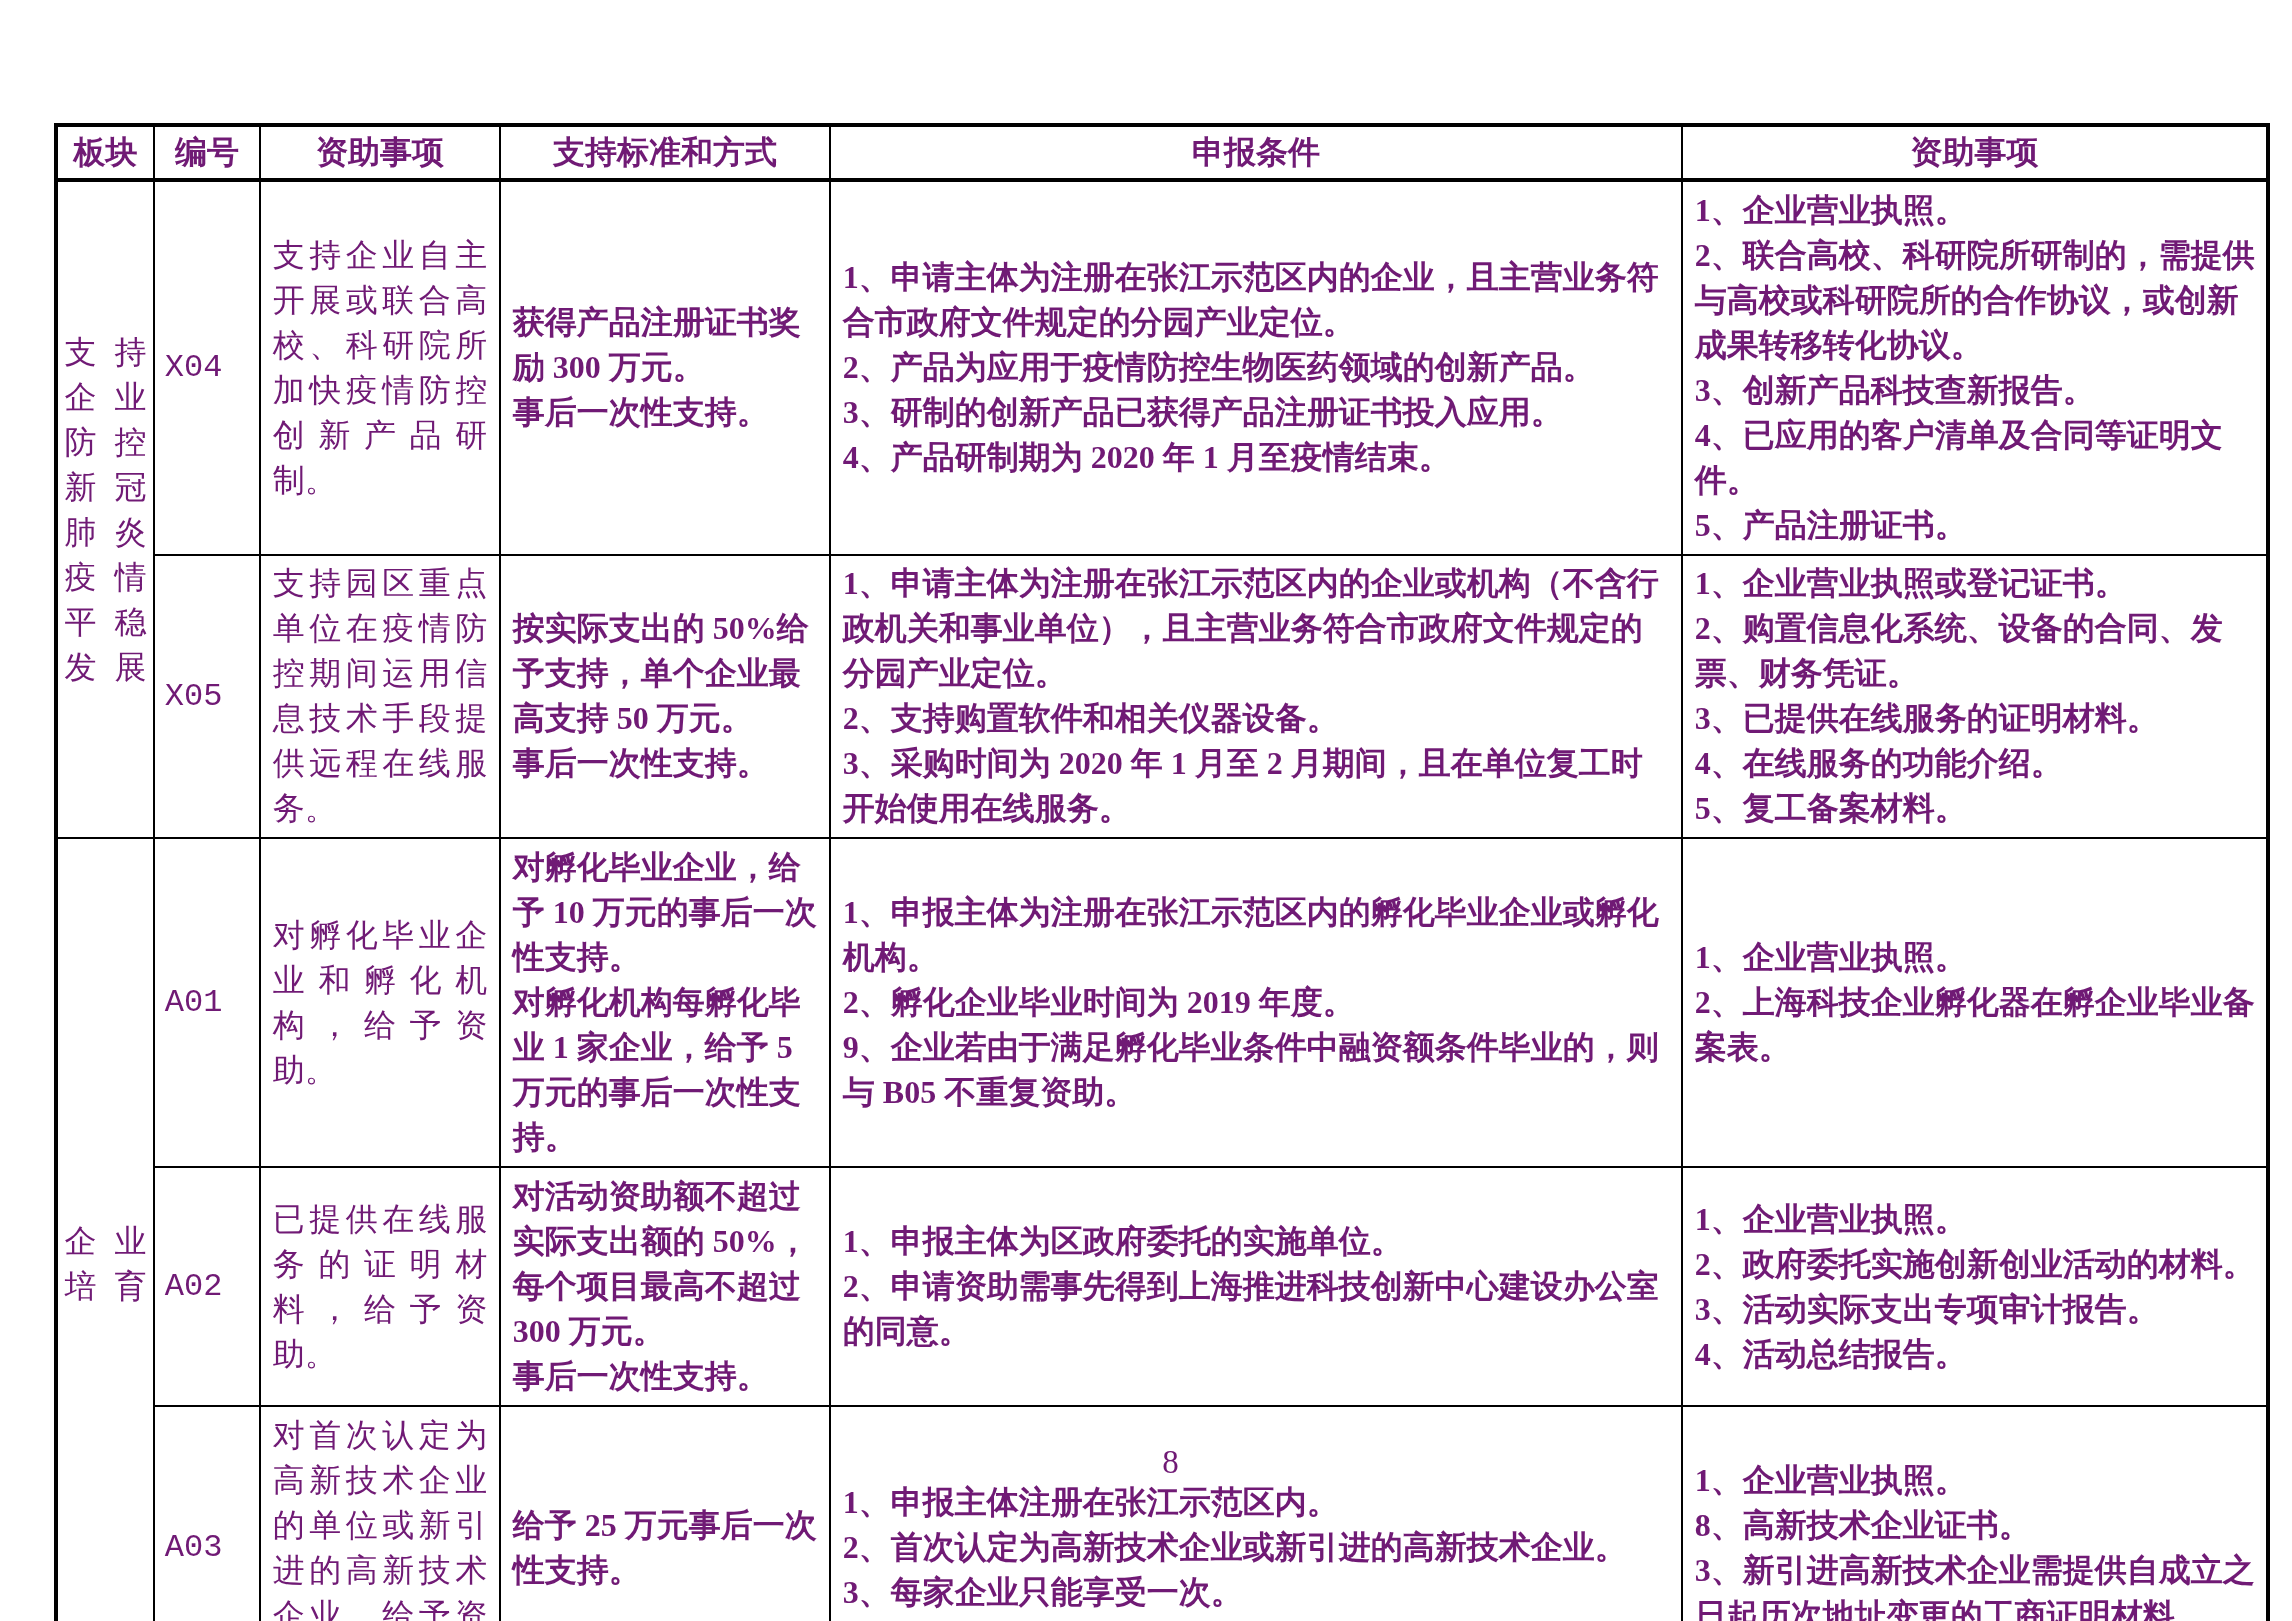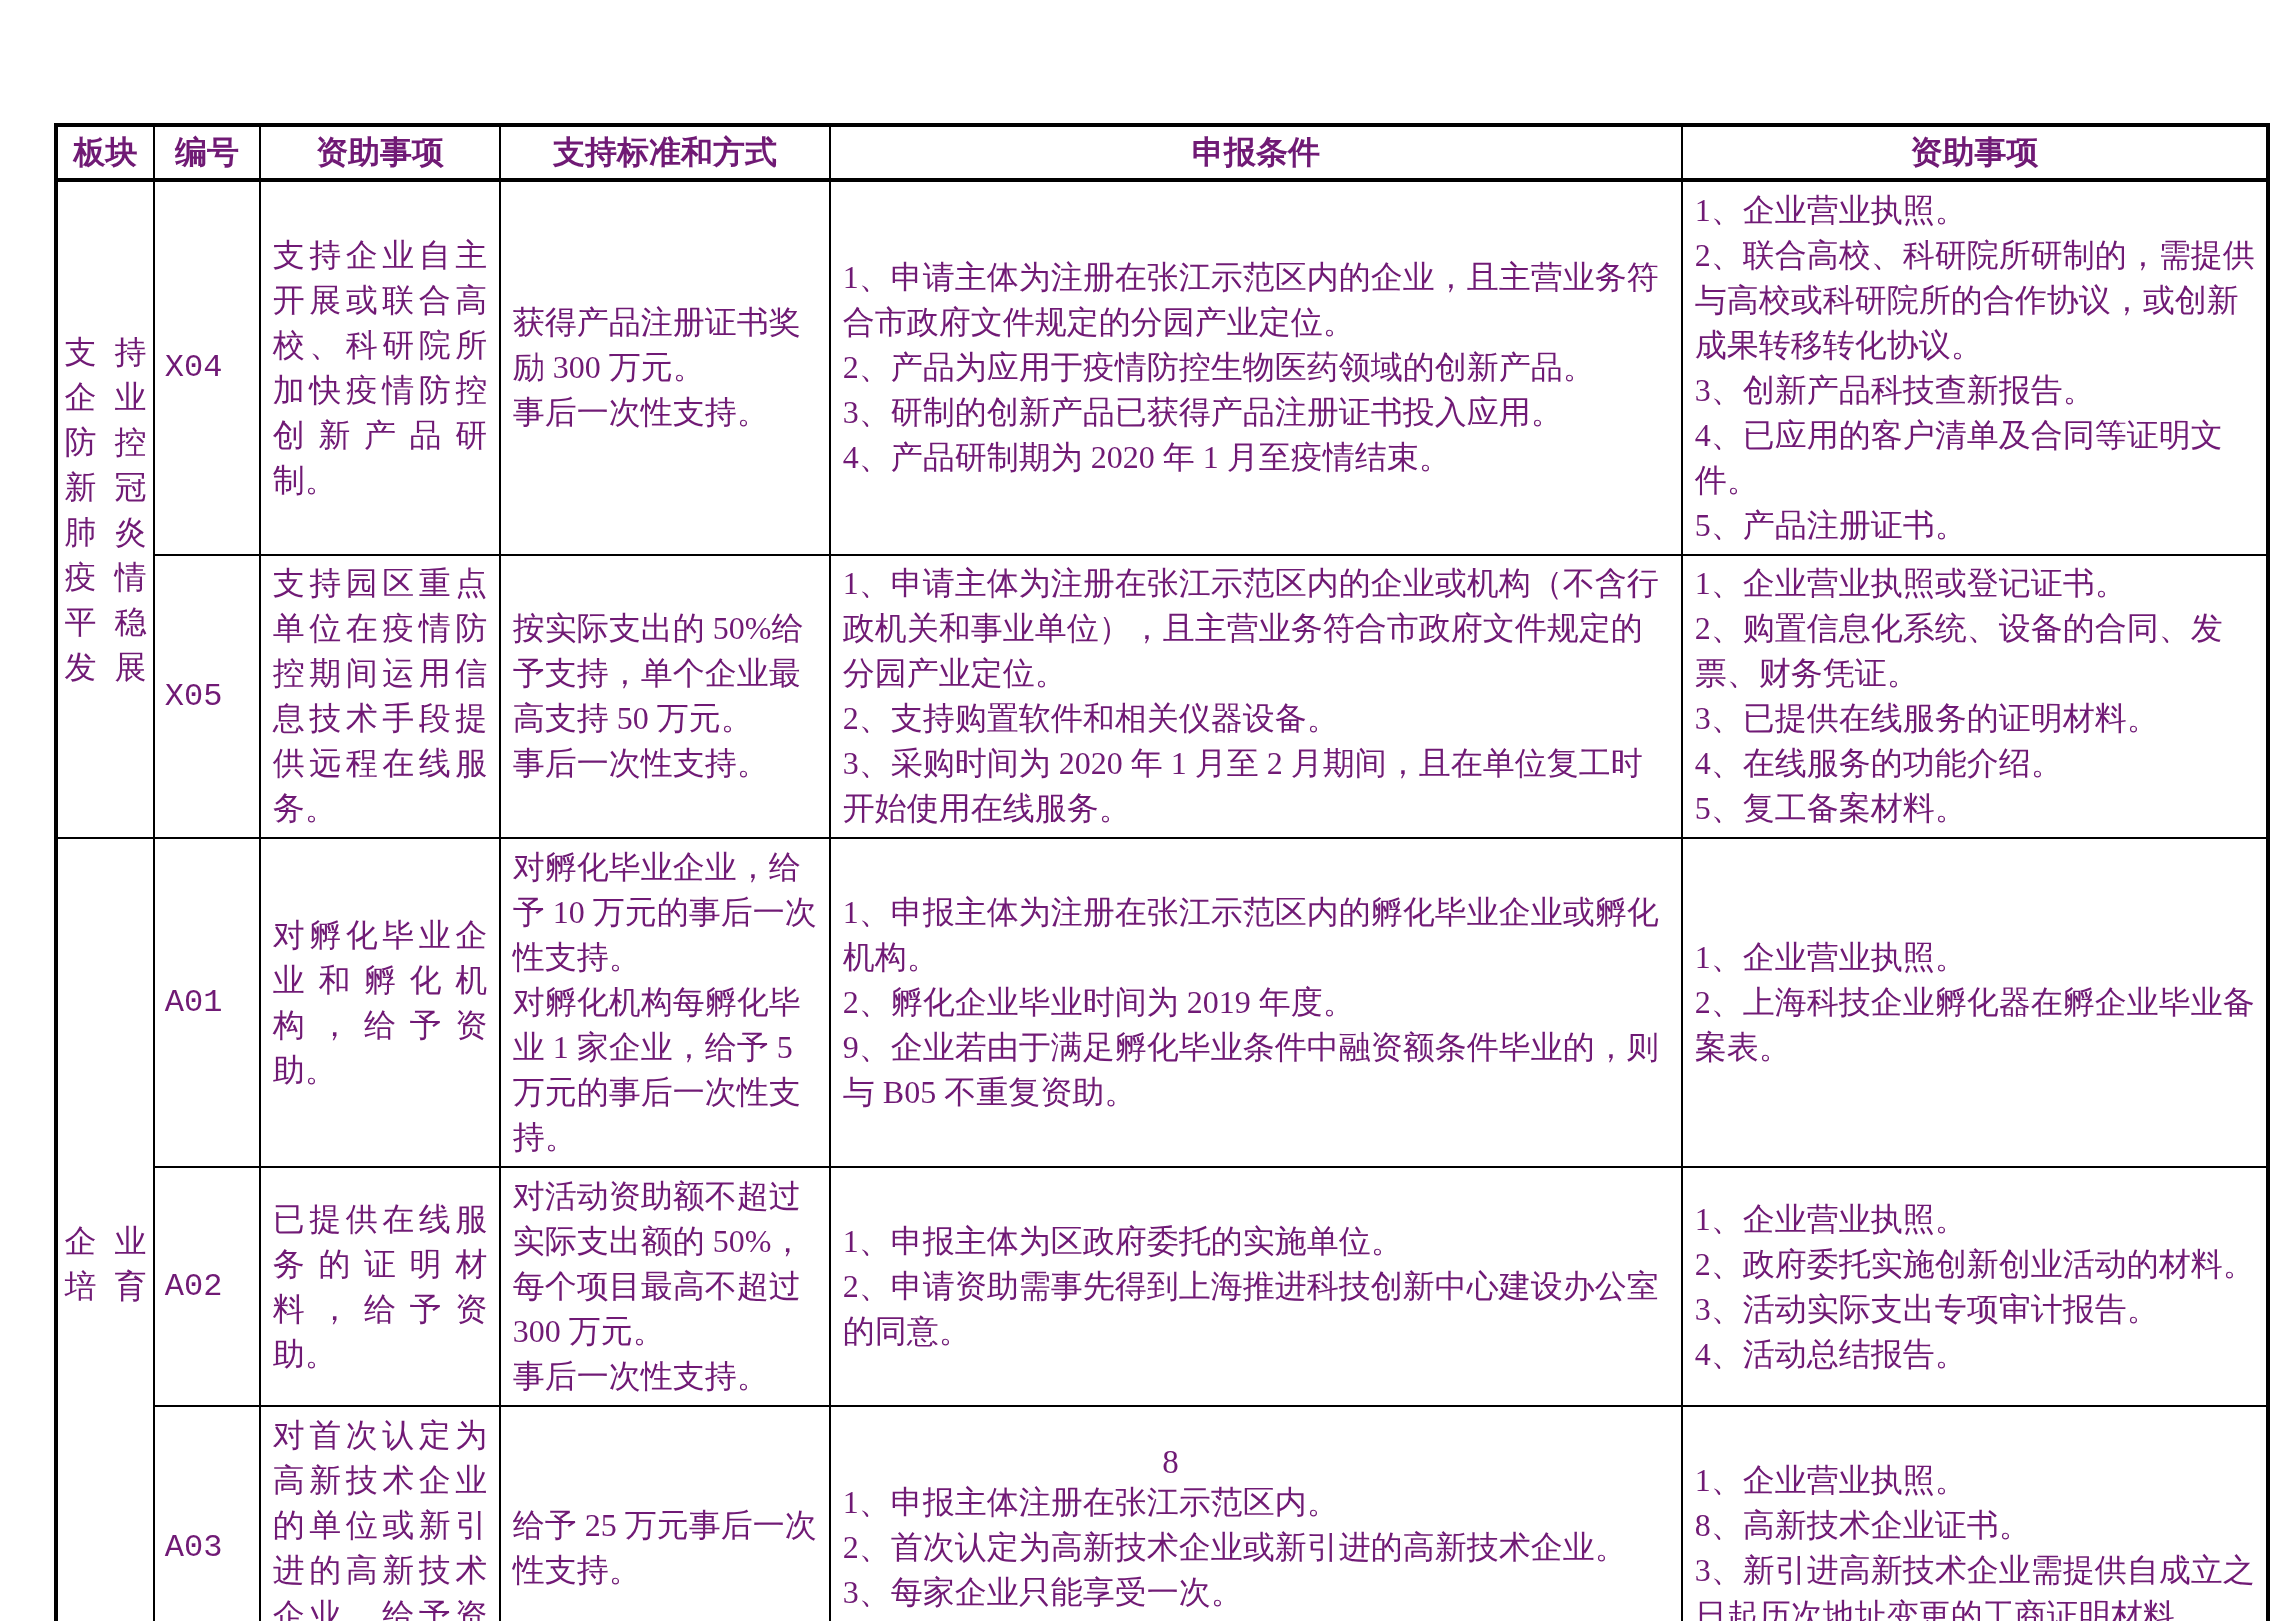--- a/index.html
+++ b/index.html
@@ -56,20 +56,21 @@
   td.code-cell{font-family:Liberation Mono, monospace;}
   td.item-cell{
     text-align:justify;
     text-justify:inter-character;
     text-align-last:left;
     padding:5.9px 11.8px;
   }
   td.standard-cell,td.cond-cell,td.mat-cell{
     text-align:left;
     padding:5.9px 9.8px 5.9px 11.8px;
+    font-weight:bold;
   }
   p.cellp{margin:0;overflow-wrap:break-word;}
   .page-number{
     position:absolute;
     left:0;right:0;
     top:1443px;
     text-align:center;
     font-size:33px;
     line-height:39px;
   }

